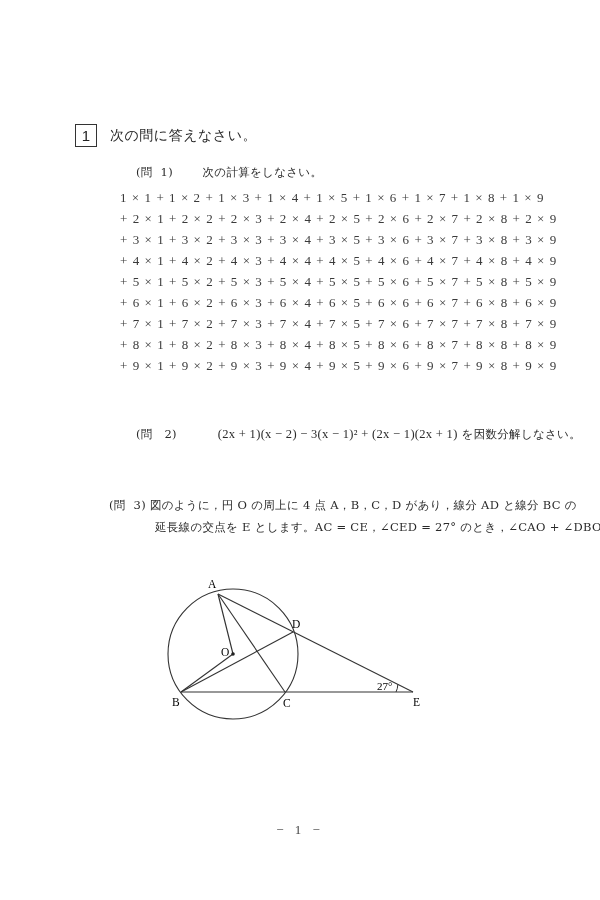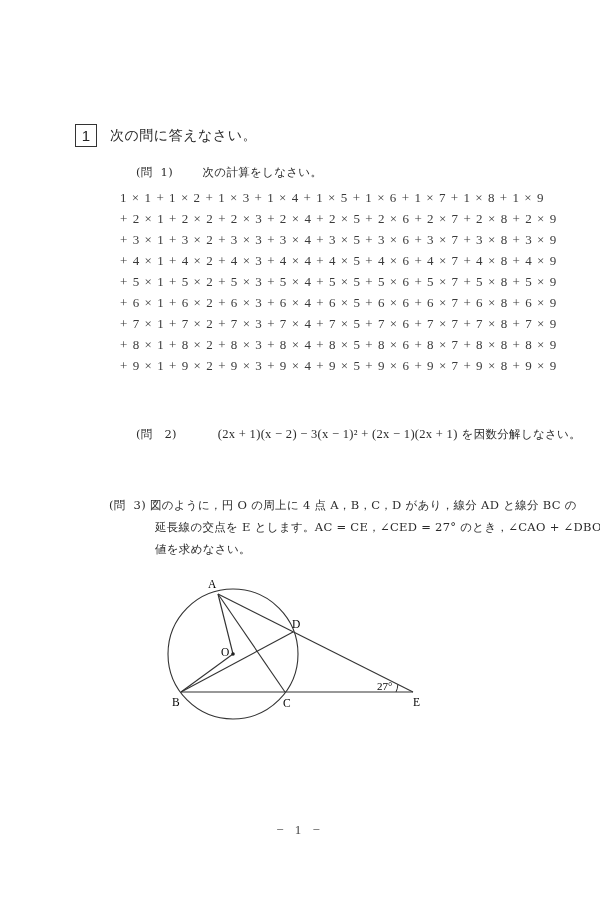--- a/index.html
+++ b/index.html
@@ -126,21 +126,20 @@
   <span class="sub-num" style="width:auto;">&nbsp;&nbsp;<span>2)</span></span>
   <span class="p2-expr">(2x + 1)(x − 2) − 3(x − 1)² + (2x − 1)(2x + 1)</span>
   <span>を因数分解しなさい。</span>
 </div>
 
 <div class="abs p3-block">
   <div class="p3-line">
     <span>(問</span>&nbsp;&nbsp;<span>3)</span>&nbsp;<span>図のように，円 O の周上に 4 点 A，B，C，D があり，線分 AD と線分 BC の</span>
   </div>
   <div class="p3-line p3-indent">延長線の交点を E とします。AC = CE，∠CED = 27° のとき，∠CAO + ∠DBO の</div>
-  <div class="p3-line p3-indent">値を求めなさい。</div>
 </div>
 
 <svg class="abs figure" width="600" height="900" viewBox="0 0 600 900">
   <g fill="none" stroke="#333" stroke-width="1.1">
     <circle cx="233" cy="654" r="65"></circle>
     <line x1="218" y1="594" x2="233" y2="654"></line>
     <line x1="233" y1="654" x2="181" y2="692"></line>
     <line x1="218" y1="594" x2="285" y2="692"></line>
     <line x1="218" y1="594" x2="413" y2="692"></line>
     <line x1="181" y1="692" x2="293" y2="632"></line>

